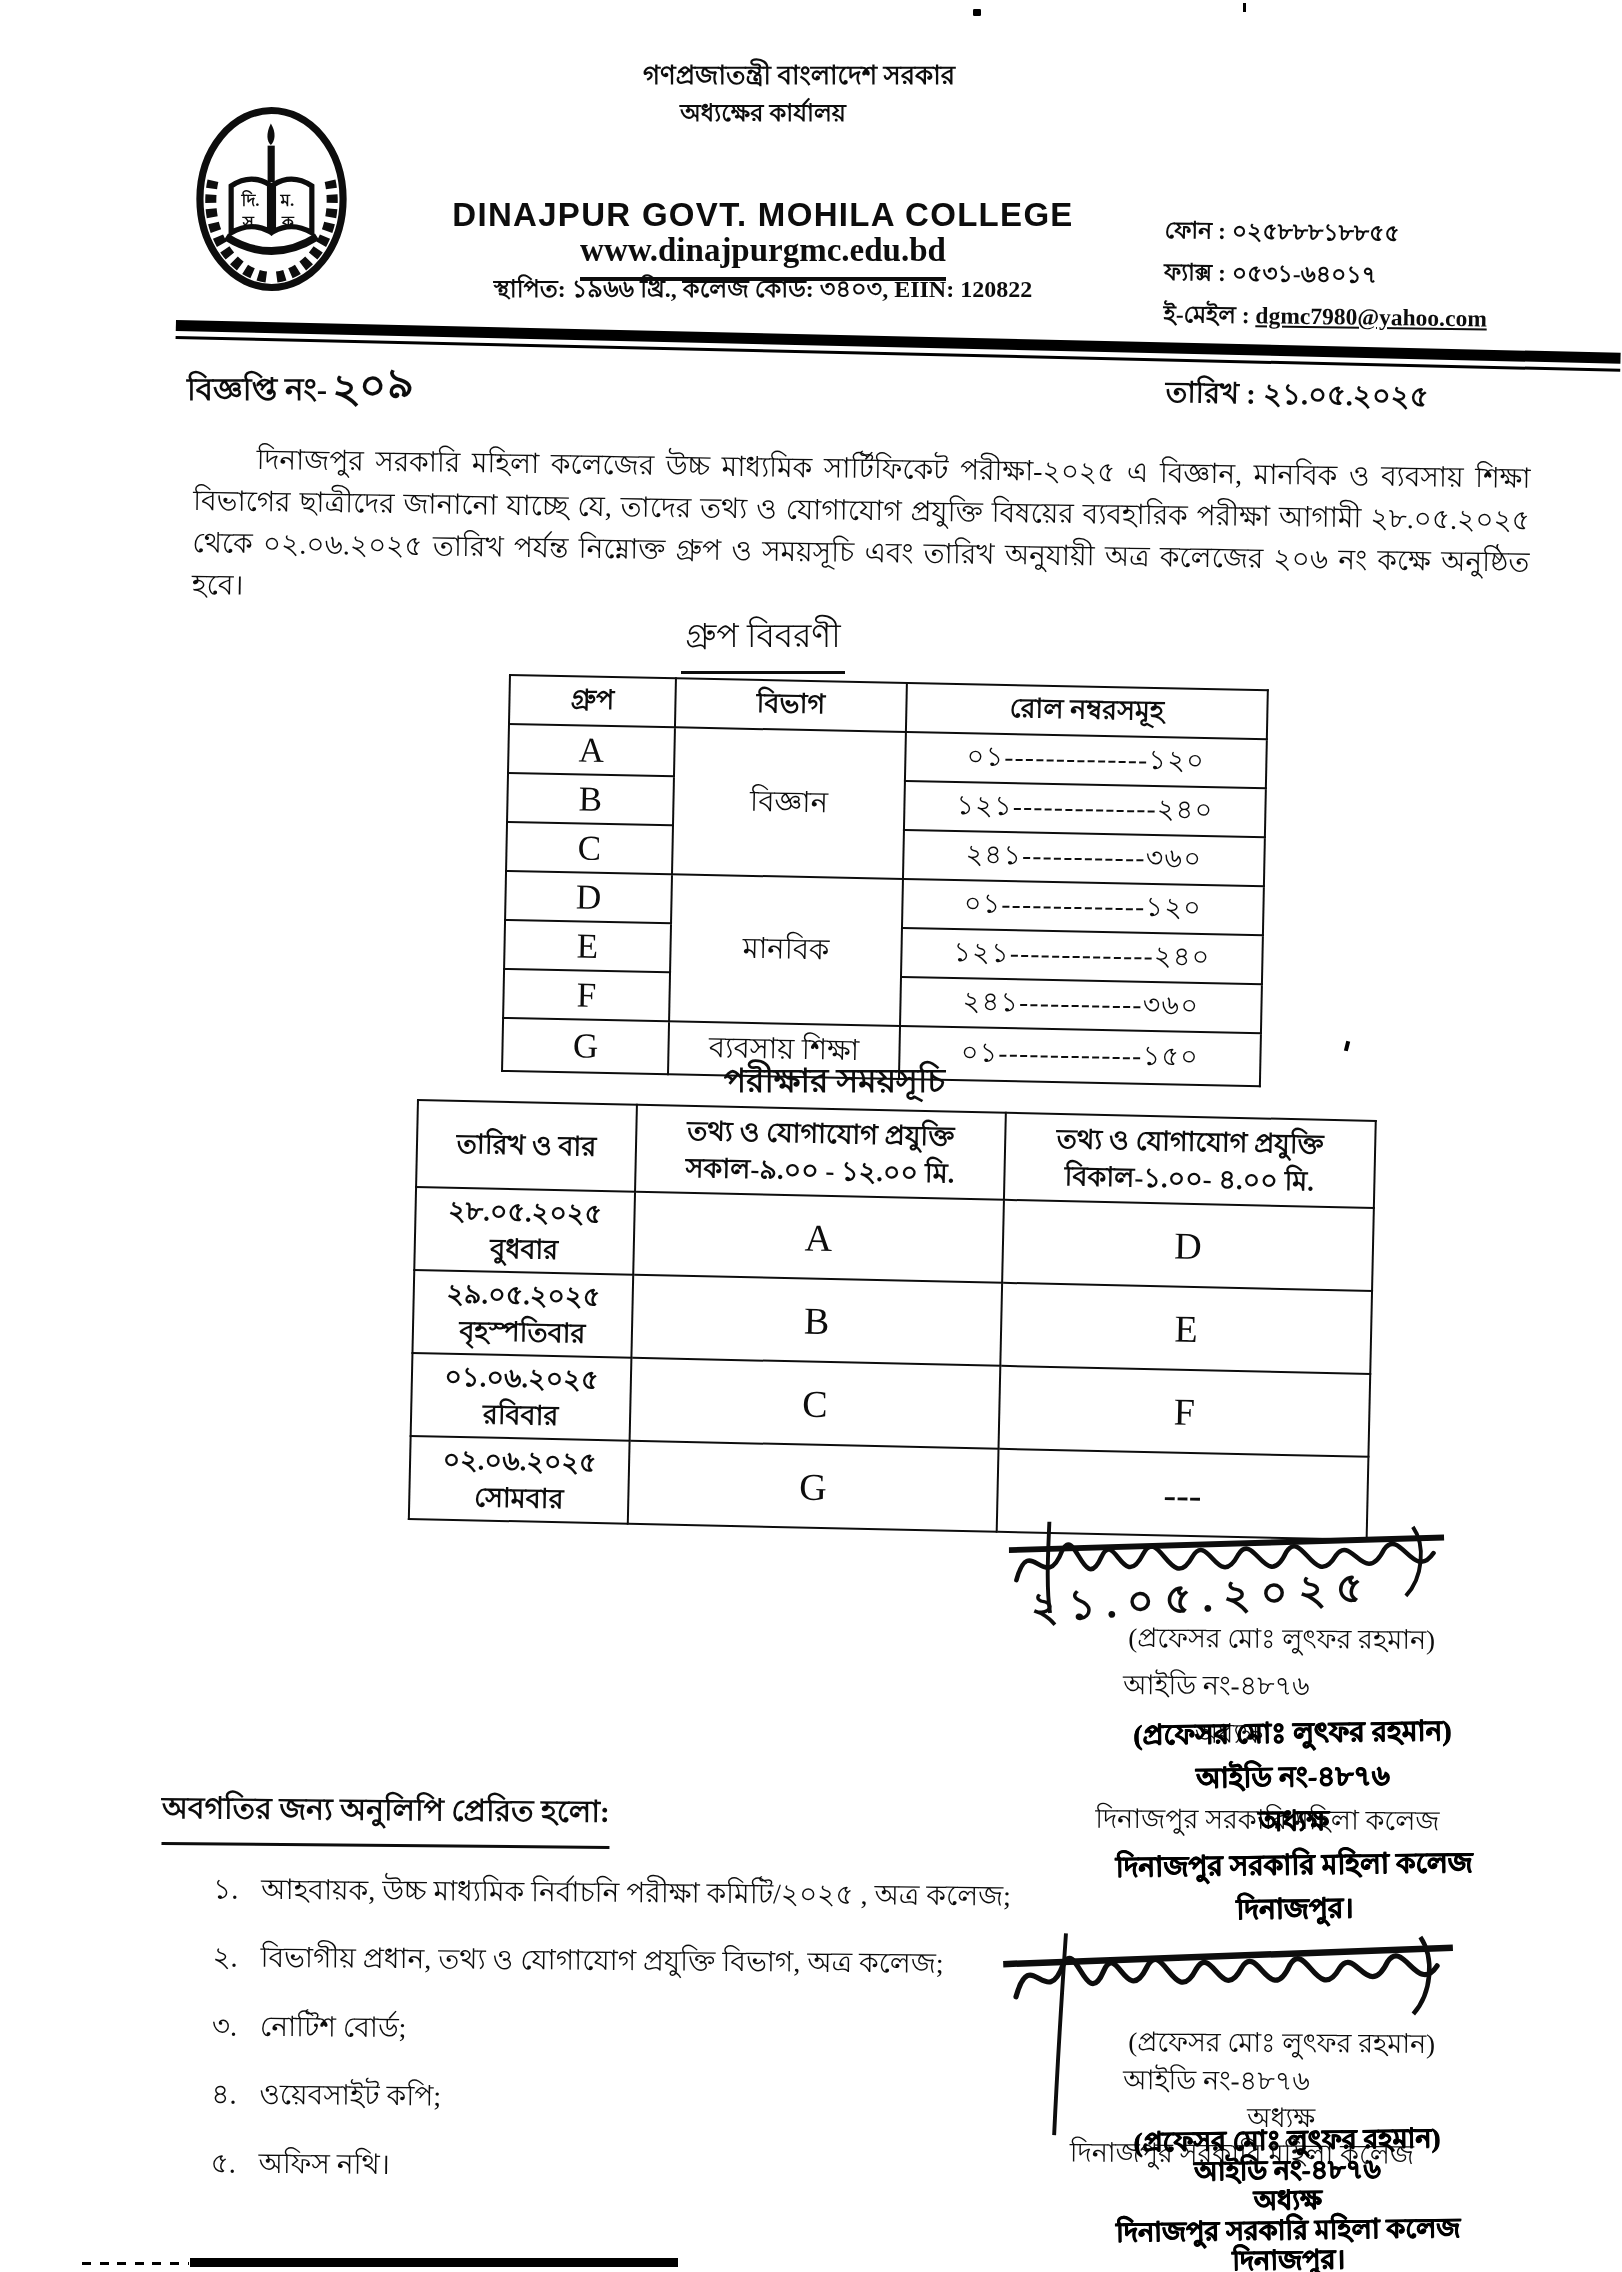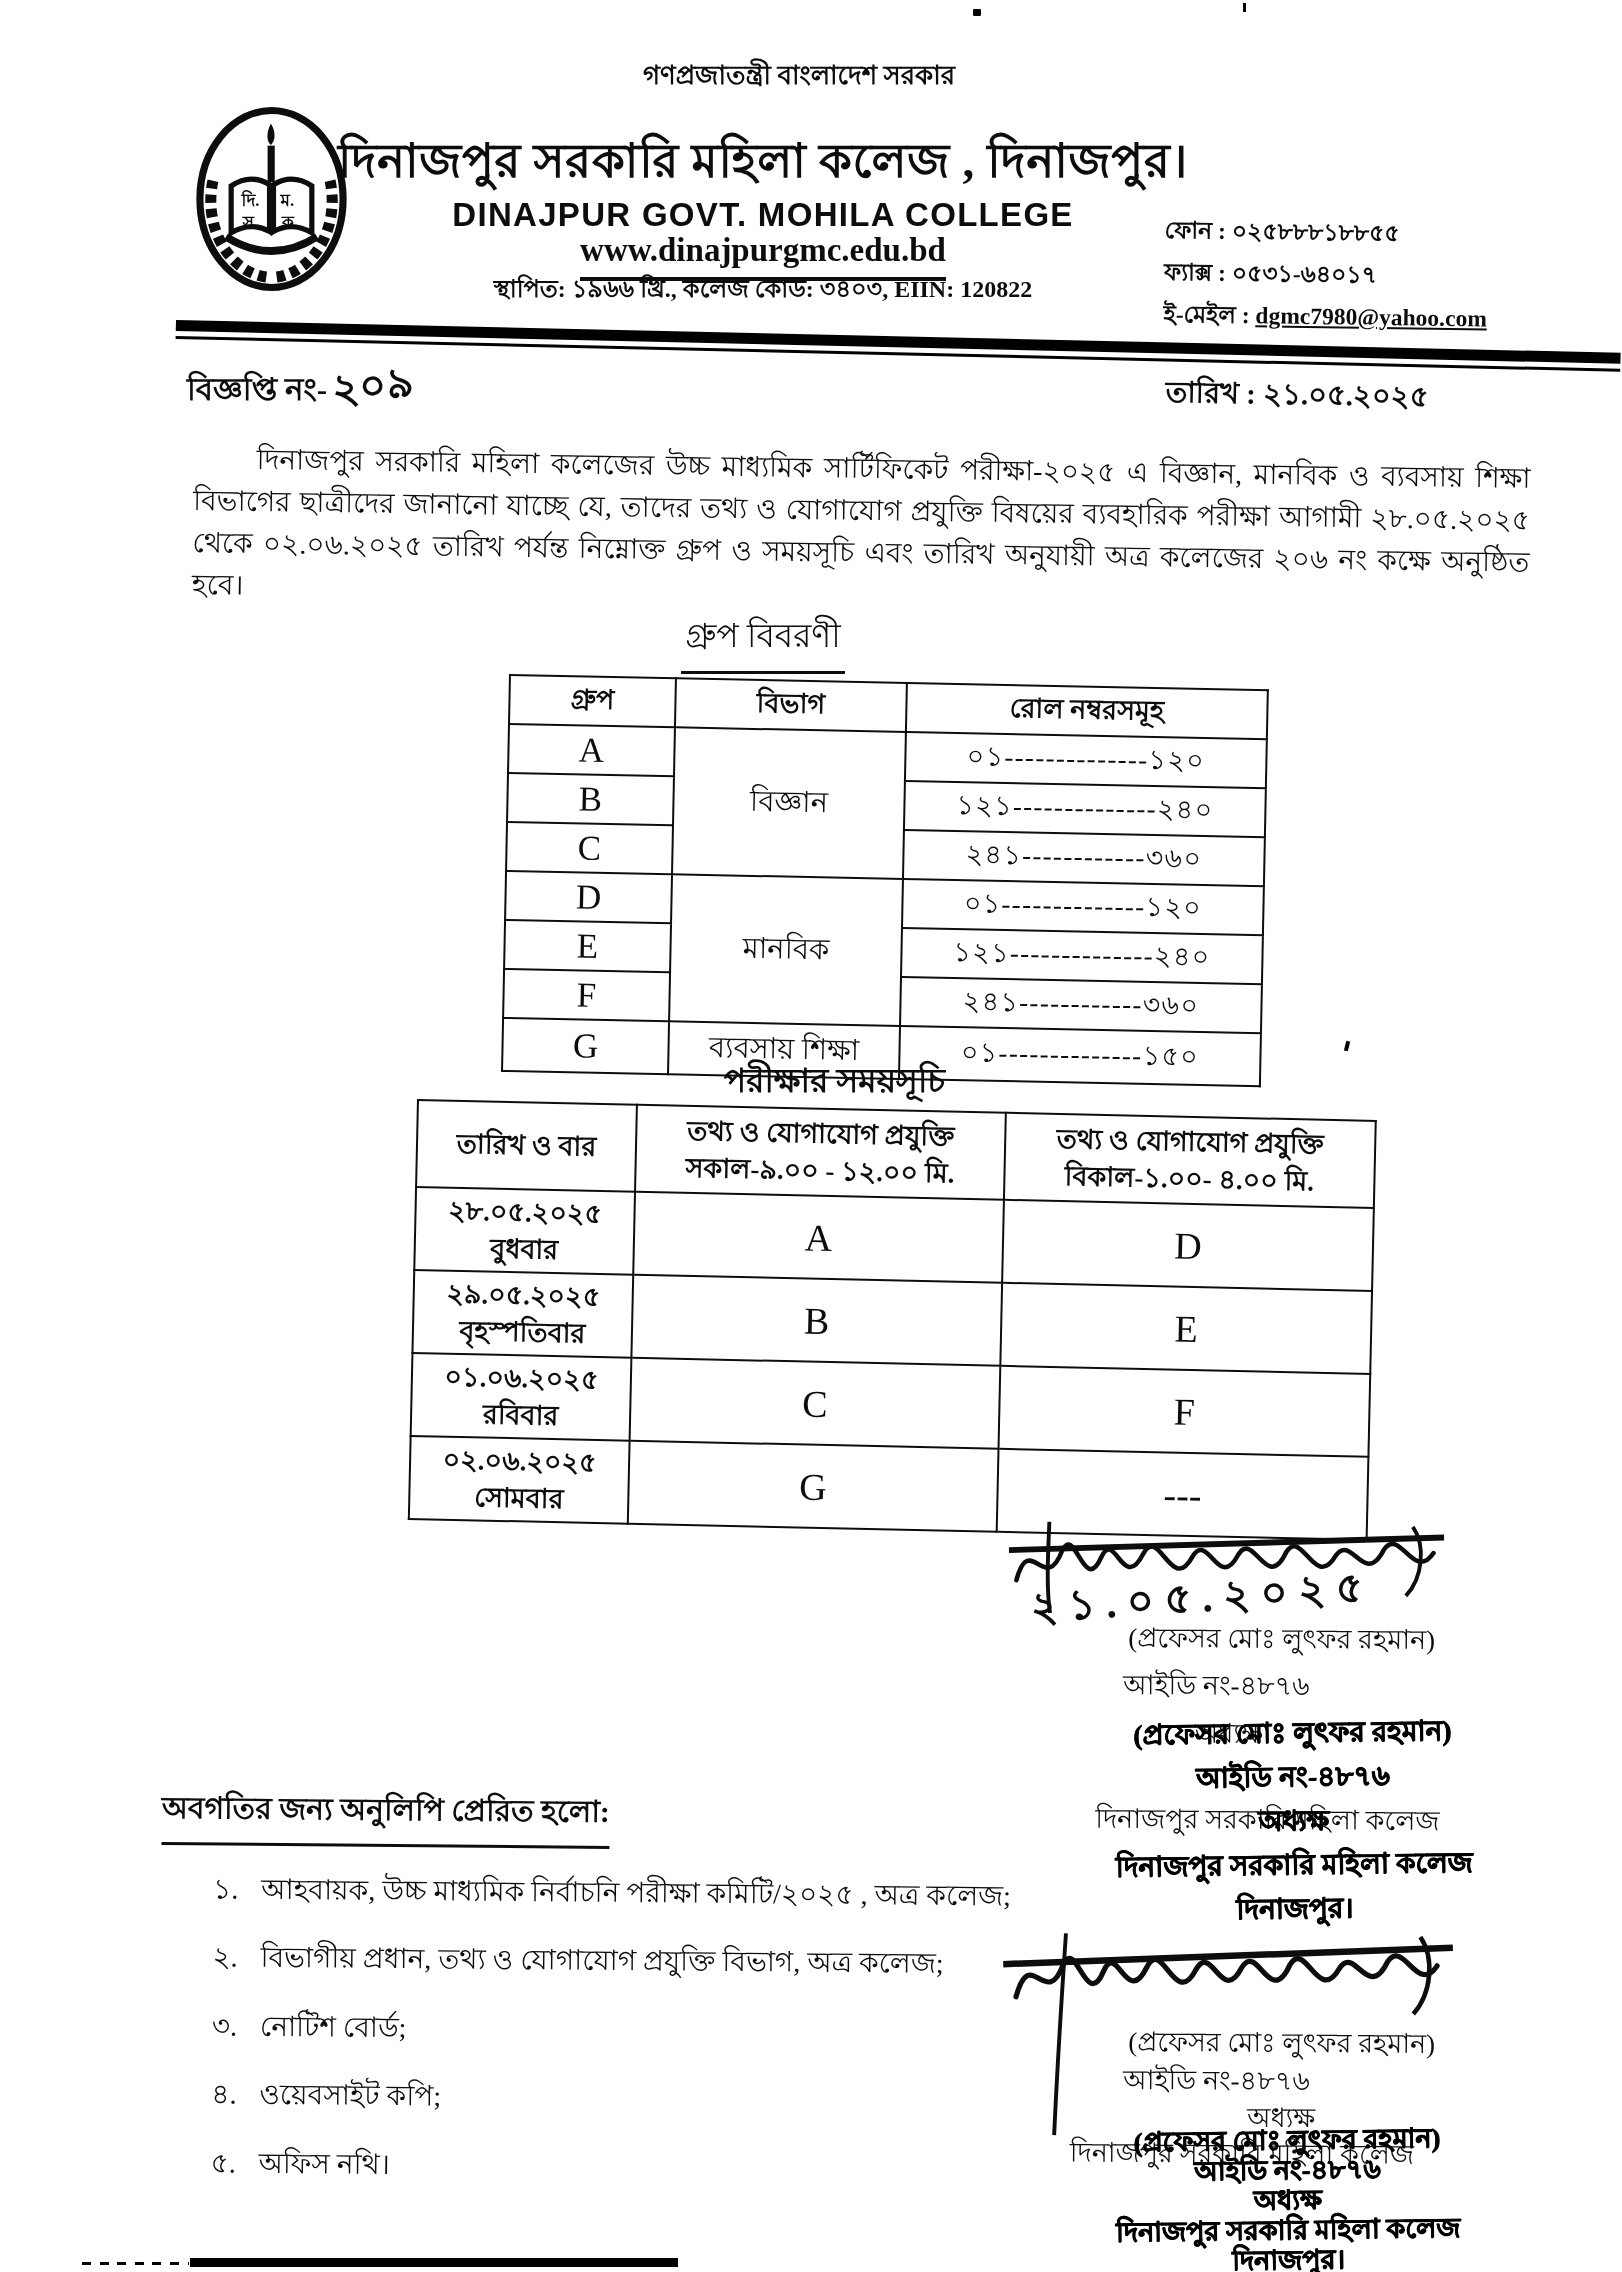--- a/index.html
+++ b/index.html
@@ -105,21 +105,21 @@
       <path d="M182,126 Q152,106 123,124 L123,196 Q152,180 182,198 Z" fill="none" stroke="#0d0d0d" stroke-width="8"></path>
       <path d="M50,204 Q120,248 190,204" fill="none" stroke="#0d0d0d" stroke-width="12"></path>
       <text x="74" y="156" font-size="26" font-weight="bold" fill="#0d0d0d">দি.</text>
       <text x="134" y="156" font-size="26" font-weight="bold" fill="#0d0d0d">ম.</text>
       <text x="76" y="190" font-size="26" font-weight="bold" fill="#0d0d0d">স.</text>
       <text x="136" y="190" font-size="26" font-weight="bold" fill="#0d0d0d">ক.</text>
     </svg>
   </div>
 
   <div class="abs ctr gov-line">গণপ্রজাতন্ত্রী বাংলাদেশ সরকার</div>
-  <div class="abs ctr cname-bn">দিনাজপুর সরকারি মহিলা কলেজ , দিনাজপুর।</div>
+  <div class="abs ctr office-line">অধ্যক্ষের কার্যালয়</div>
   <div class="abs ctr cname-en">DINAJPUR GOVT. MOHILA COLLEGE</div>
   <div class="abs ctr website"><span>www.dinajpurgmc.edu.bd</span></div>
   <div class="abs ctr estab">স্থাপিত: ১৯৬৬ খ্রি., কলেজ কোড: ৩৪০৩, EIIN: 120822</div>
 
   <div class="abs contact">
     <div>ফোন : ০২৫৮৮৮১৮৮৫৫</div>
     <div>ফ্যাক্স : ০৫৩১-৬৪০১৭</div>
     <div><span>ই-মেইল : </span><span class="em">dgmc7980@yahoo.com</span></div>
   </div>
 

